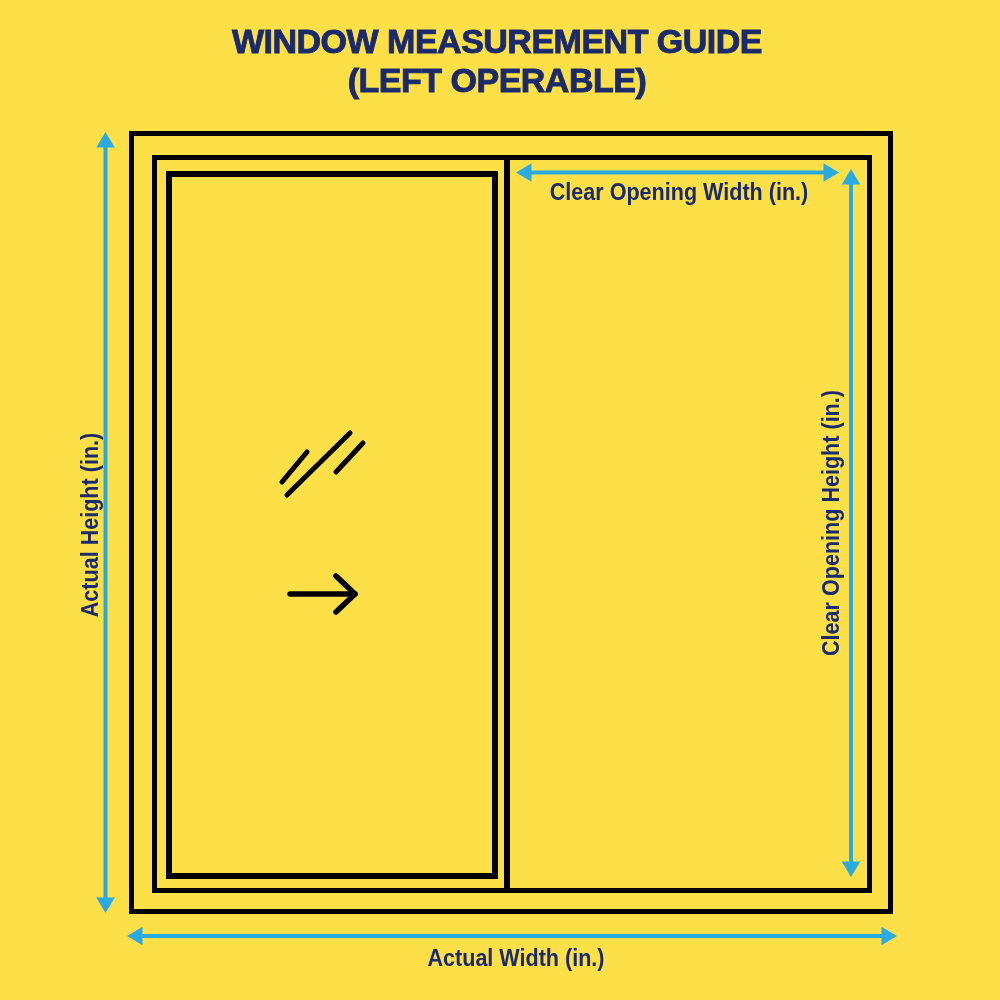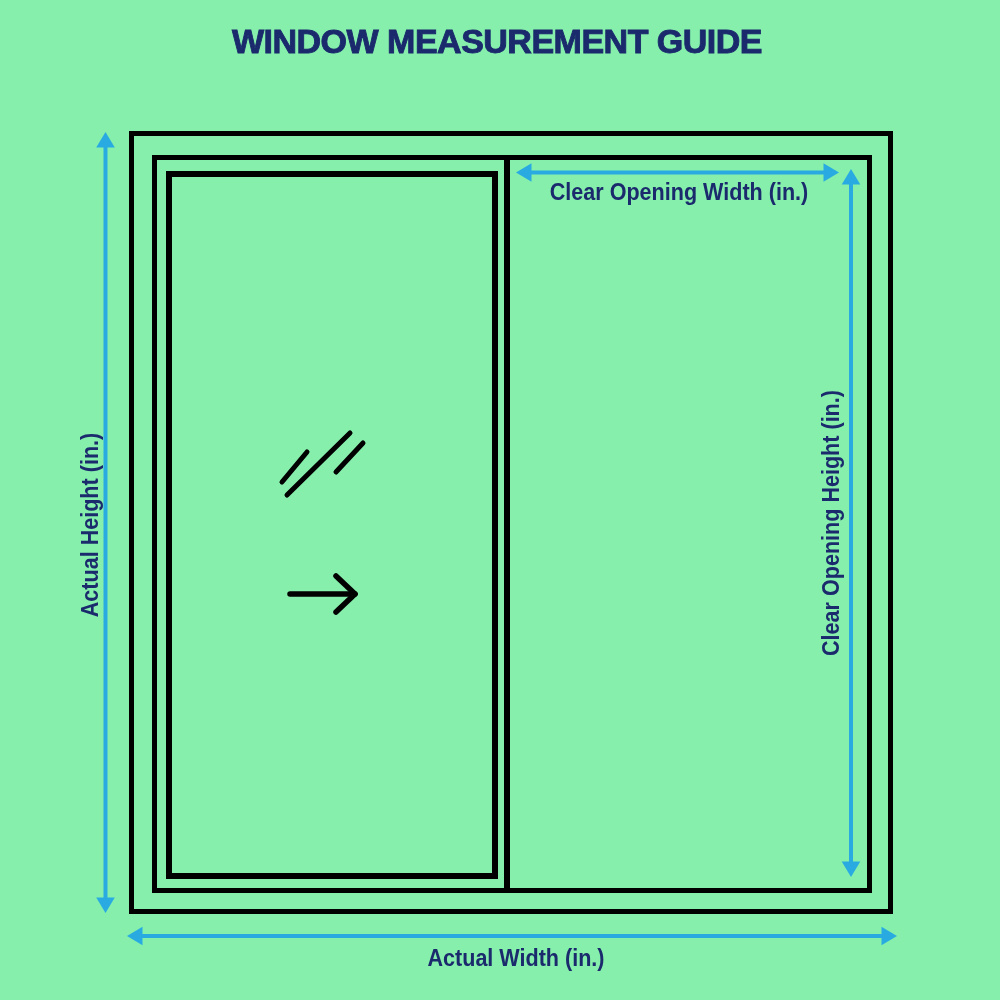--- a/index.html
+++ b/index.html
@@ -1,16 +1,16 @@
 <!DOCTYPE html>
 <html style="--accent: #29ABE2; --navy: #1A2A6C; --black: #000000;"><head>
 <meta charset="utf-8">
 <style>
   html,body{margin:0;padding:0;background:#fff;}
-  .page{position:relative;width:1000px;height:1000px;background:#86efac;overflow:hidden;
+  .page{position:relative;width:1000px;height:1000px;background:#fde047;overflow:hidden;
         font-family:"Liberation Sans",sans-serif;}
   .title{position:absolute;left:497px;top:22px;transform:translateX(-50%);
          text-align:center;color:var(--navy);font-weight:bold;font-size:34px;
          line-height:39px;letter-spacing:-0.5px;-webkit-text-stroke:0.9px var(--navy);
          white-space:nowrap;}
   .outer-frame{position:absolute;left:129px;top:131px;width:764px;height:783px;
          border:5px solid var(--black);box-sizing:border-box;}
   .inner-frame{position:absolute;left:152px;top:155px;width:720px;height:738px;
          border:5px solid var(--black);box-sizing:border-box;}
   .divider{position:absolute;left:504px;top:158px;width:6px;height:732px;
@@ -26,20 +26,21 @@
          transform:translate(-50%,-50%) scaleX(0.88);}
   .label.rot{transform:translate(-50%,-50%) rotate(-90deg) scaleX(0.88);}
 </style>
 </head>
 <body>
 
 <div class="page">
 
   <header class="title">
     <div>WINDOW MEASUREMENT GUIDE</div>
+    <div>(LEFT OPERABLE)</div>
   </header>
 
   <div class="outer-frame"></div>
   <div class="inner-frame"></div>
   <div class="divider"></div>
   <div class="sash"></div>
 
   <svg class="overlay" viewBox="0 0 1000 1000" xmlns="http://www.w3.org/2000/svg">
     <g class="black-stroke">
       <line x1="282" y1="482" x2="307" y2="452"></line>

